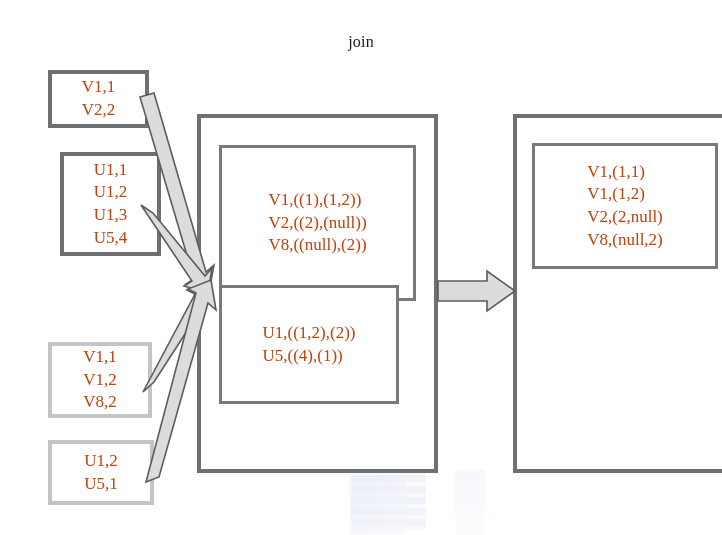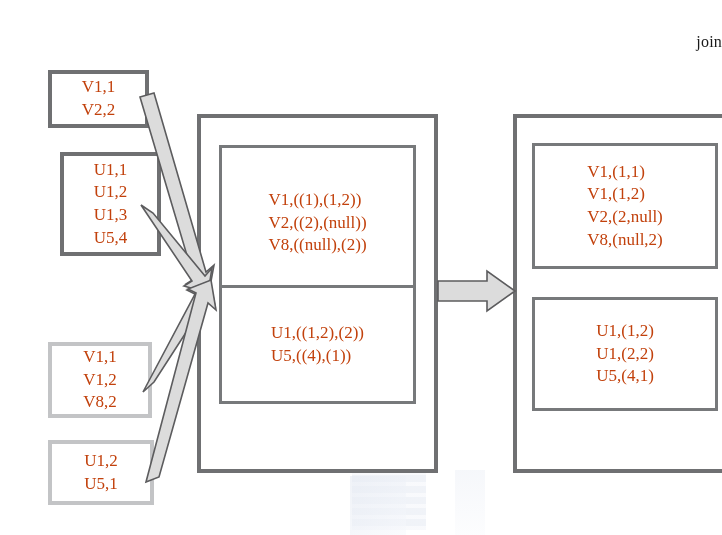--- a/index.html
+++ b/index.html
@@ -27,21 +27,21 @@
   #wm-b { left: 350px; top: 476px; width: 56px; height: 59px;
           background: linear-gradient(to bottom right,#e4e9f2,#f6f8fc); }
   #wm-c { left: 455px; top: 470px; width: 30px; height: 65px;
           background: linear-gradient(to bottom,#eef1f7,#fafbfd); }
 
   
   #title {
     position: absolute;
     left: 0; top: 33px;
     width: 722px;
-    text-align: right;
+    text-align: center;
     font-size: 16px;
     color: #1a1a1a;
     letter-spacing: .2px;
   }
 
   
   .box {
     position: absolute;
     box-sizing: border-box;
     background: #ffffff;
@@ -63,21 +63,21 @@
 
   
   #src-0 { left: 48px;  top: 70px;  width: 101px; height: 58px; }
   #src-1 { left: 48px;  top: 152px; width: 101px; height: 104px; margin-left: 12px; }
   #src-2 { left: 48px;  top: 342px; width: 104px; height: 76px; }
   #src-3 { left: 48px;  top: 440px; width: 106px; height: 65px; }
 
   
   #panel-mid  { left: 197px; top: 114px; width: 241px; height: 359px; }
   #mid-box-0  { left: 219px; top: 145px; width: 197px; height: 156px; }
-  #mid-box-1  { left: 219px; top: 285px; width: 197px; height: 119px; justify-content: center; }
+  #mid-box-1  { left: 219px; top: 285px; width: 180px; height: 119px; justify-content: center; }
 
   
   #panel-right { left: 513px; top: 114px; width: 245px; height: 359px; }
   #right-box-0 { left: 532px; top: 143px; width: 186px; height: 126px; }
   #right-box-1 { left: 532px; top: 297px; width: 186px; height: 114px; }
 
   
   #arrows {
     position: absolute;
     left: 0; top: 0;
@@ -133,25 +133,20 @@
 U5,((4),(1))</div>
   </div>
 
   <div class="box panel" id="panel-right"></div>
   <div class="box inner" id="right-box-0">
     <div class="lines">V1,(1,1)
 V1,(1,2)
 V2,(2,null)
 V8,(null,2)</div>
   </div>
-  <div class="box inner" id="right-box-1">
-    <div class="lines">U1,(1,2)
-U1,(2,2)
-U5,(4,1)</div>
-  </div>
 
   <svg id="arrows" viewBox="0 0 722 535">
 
     <polygon class="arrow-shape" points="140,97 154,93 206,272 214,265 209,292 186,284 194,279" style="fill: rgb(220, 220, 220); stroke: rgb(92, 92, 94);"></polygon>
 
     <polygon class="arrow-shape" points="141,205 153,213 205,276 212,268 208,293 184,286 192,281" style="fill: rgb(220, 220, 220); stroke: rgb(92, 92, 94);"></polygon>
 
     <polygon class="arrow-shape" points="143,392 154,382 207,300 215,306 210,281 187,290 195,294" style="fill: rgb(220, 220, 220); stroke: rgb(92, 92, 94);"></polygon>
 
     <polygon class="arrow-shape" points="146,482 159,477 208,303 216,310 211,280 188,289 196,293" style="fill: rgb(220, 220, 220); stroke: rgb(92, 92, 94);"></polygon>

